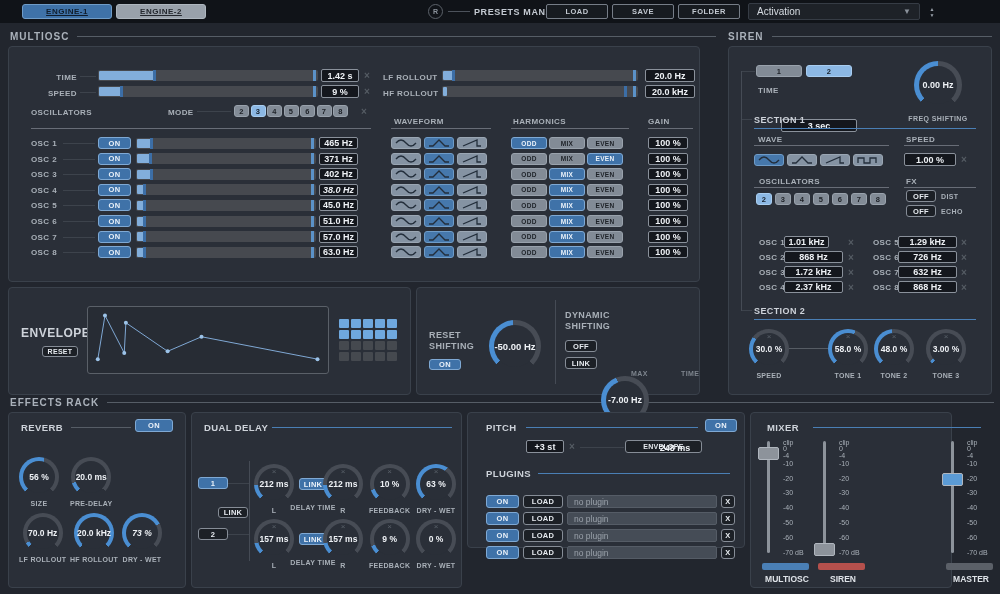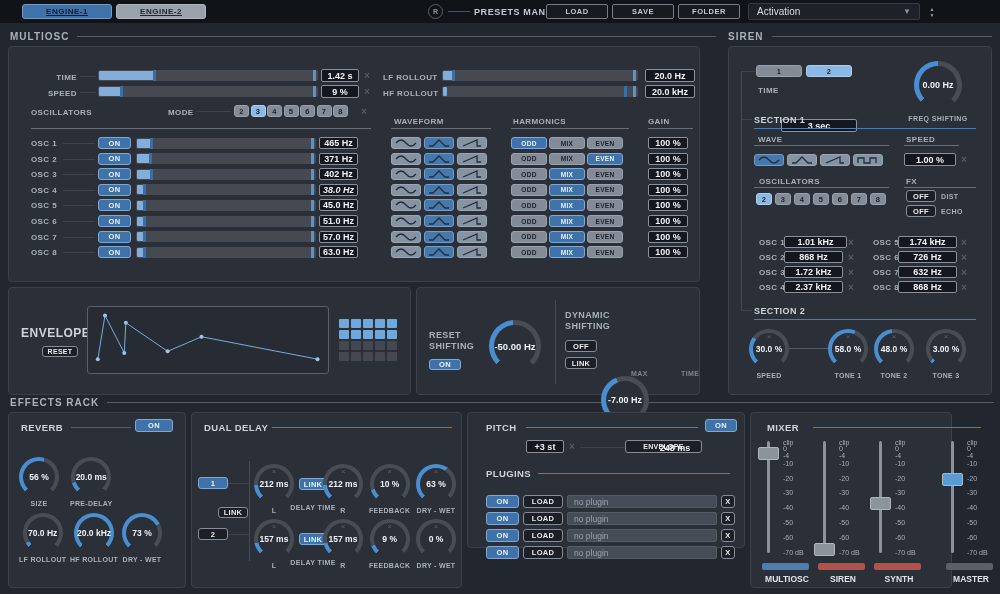--- a/index.html
+++ b/index.html
@@ -582,33 +582,33 @@
       <div class="klabel">TONE 2</div>
     </div>
     <div class="knobwrap" style="left:197px;top:282px;">
       <div class="knob k40" style="background: conic-gradient(from 225deg, rgb(74, 142, 210) 0deg, rgb(74, 142, 210) 8.1deg, rgb(71, 76, 85) 8.1deg, rgb(71, 76, 85) 270deg, rgba(0, 0, 0, 0) 270deg, rgba(0, 0, 0, 0) 360deg);">
           <span class="kx">×</span>
           <span class="kval">3.00 %</span>
         </div>
       <div class="klabel">TONE 3</div>
     </div>
   <div class="lbl" style="left: 30px; top: 191px;">OSC 1</div>
-      <div class="vbox" style="left: 55px; top: 189px; width: 63px; height: 12px;">1.01 kHz</div>
+      <div class="vbox" style="left: 55px; top: 189px; width: 45px; height: 12px;">1.01 kHz</div>
       <div class="xmk" style="left: 119px; top: 191px;">×</div>
       <div class="lbl" style="left: 30px; top: 206px;">OSC 2</div>
       <div class="vbox" style="left: 55px; top: 204px; width: 59px; height: 12px;">868 Hz</div>
       <div class="xmk" style="left: 119px; top: 206px;">×</div>
       <div class="lbl" style="left: 30px; top: 221px;">OSC 3</div>
       <div class="vbox" style="left: 55px; top: 219px; width: 59px; height: 12px;">1.72 kHz</div>
       <div class="xmk" style="left: 119px; top: 221px;">×</div>
       <div class="lbl" style="left: 30px; top: 236px;">OSC 4</div>
       <div class="vbox" style="left: 55px; top: 234px; width: 59px; height: 12px;">2.37 kHz</div>
       <div class="xmk" style="left: 119px; top: 236px;">×</div>
       <div class="lbl" style="left: 144px; top: 191px;">OSC 5</div>
-      <div class="vbox" style="left: 169px; top: 189px; width: 59px; height: 12px;">1.74 kHz</div>
+      <div class="vbox" style="left: 169px; top: 189px; width: 59px; height: 12px;">1.29 kHz</div>
       <div class="xmk" style="left: 232px; top: 191px;">×</div>
       <div class="lbl" style="left: 144px; top: 206px;">OSC 6</div>
       <div class="vbox" style="left: 169px; top: 204px; width: 59px; height: 12px;">726 Hz</div>
       <div class="xmk" style="left: 232px; top: 206px;">×</div>
       <div class="lbl" style="left: 144px; top: 221px;">OSC 7</div>
       <div class="vbox" style="left: 169px; top: 219px; width: 59px; height: 12px;">632 Hz</div>
       <div class="xmk" style="left: 232px; top: 221px;">×</div>
       <div class="lbl" style="left: 144px; top: 236px;">OSC 8</div>
       <div class="vbox" style="left: 169px; top: 234px; width: 59px; height: 12px;">868 Hz</div>
       <div class="xmk" style="left: 232px; top: 236px;">×</div>
@@ -636,21 +636,21 @@
         </div>
       <div class="klabel">LF ROLLOUT</div>
     </div>
     <div class="knobwrap" style="left:61px;top:100px;">
       <div class="knob k40" style="background: conic-gradient(from 225deg, rgb(74, 142, 210) 0deg, rgb(74, 142, 210) 270deg, rgb(71, 76, 85) 270deg, rgb(71, 76, 85) 270deg, rgba(0, 0, 0, 0) 270deg, rgba(0, 0, 0, 0) 360deg);">
           <span class="kval">20.0 kHz</span>
         </div>
       <div class="klabel">HF ROLLOUT</div>
     </div>
     <div class="knobwrap" style="left:113px;top:100px;">
-      <div class="knob k40" style="background: conic-gradient(from 225deg, rgb(74, 142, 210) 0deg, rgb(74, 142, 210) 197.1deg, rgb(71, 76, 85) 197.1deg, rgb(71, 76, 85) 270deg, rgba(0, 0, 0, 0) 270deg, rgba(0, 0, 0, 0) 360deg);">
+      <div class="knob k40" style="background: conic-gradient(from 225deg, rgb(74, 142, 210) 0deg, rgb(74, 142, 210) 197.1deg, rgb(71, 76, 85) 197.1deg, rgb(71, 76, 85) 270deg, rgba(0, 0, 0, 0) 270deg, rgba(0, 0, 0, 0) 360deg); font-style: italic;">
           <span class="kval">73 %</span>
         </div>
       <div class="klabel">DRY - WET</div>
     </div>
   </div>
 
   <div class="panel" style="left:191px;top:412px;width:271px;height:176px;">
     <div class="lbl" style="left:12px;top:9px;font-size:9.5px;color:#ced3da;">DUAL DELAY</div>
     <div class="blueline" style="left:80px;top:14px;width:180px;"></div>
     <div class="vline" style="left:57px;top:48px;height:100px;"></div>
@@ -789,36 +789,20 @@
         <div class="scale-tick" style="top: 23px;">-10</div>
         <div class="scale-tick" style="top: 38px;">-20</div>
         <div class="scale-tick" style="top: 52px;">-30</div>
         <div class="scale-tick" style="top: 67px;">-40</div>
         <div class="scale-tick" style="top: 82px;">-50</div>
         <div class="scale-tick" style="top: 97px;">-60</div>
         <div class="scale-tick" style="top: 112px;">-70 dB</div>
         <div class="chbar" style="background: rgb(181, 80, 76);"></div>
         <div class="chlabel">SIREN</div>
       </div>
-      <div class="mixch" style="left: 120px;">
-        <div class="ftrack"></div>
-        <div class="fhandle" style="top: 59.6px; background: rgb(141, 147, 155);"></div>
-        <div class="scale-tick" style="top: 2px;">clip</div>
-        <div class="scale-tick" style="top: 8px;">0</div>
-        <div class="scale-tick" style="top: 15px;">-4</div>
-        <div class="scale-tick" style="top: 23px;">-10</div>
-        <div class="scale-tick" style="top: 38px;">-20</div>
-        <div class="scale-tick" style="top: 52px;">-30</div>
-        <div class="scale-tick" style="top: 67px;">-40</div>
-        <div class="scale-tick" style="top: 82px;">-50</div>
-        <div class="scale-tick" style="top: 97px;">-60</div>
-        <div class="scale-tick" style="top: 112px;">-70 dB</div>
-        <div class="chbar" style="background: rgb(181, 80, 76);"></div>
-        <div class="chlabel">SYNTH</div>
-      </div>
       <div class="mixch" style="left: 192px;">
         <div class="ftrack"></div>
         <div class="fhandle" style="top: 36.08px; background: rgb(91, 155, 213);"></div>
         <div class="scale-tick" style="top: 2px;">clip</div>
         <div class="scale-tick" style="top: 8px;">0</div>
         <div class="scale-tick" style="top: 15px;">-4</div>
         <div class="scale-tick" style="top: 23px;">-10</div>
         <div class="scale-tick" style="top: 38px;">-20</div>
         <div class="scale-tick" style="top: 52px;">-30</div>
         <div class="scale-tick" style="top: 67px;">-40</div>

